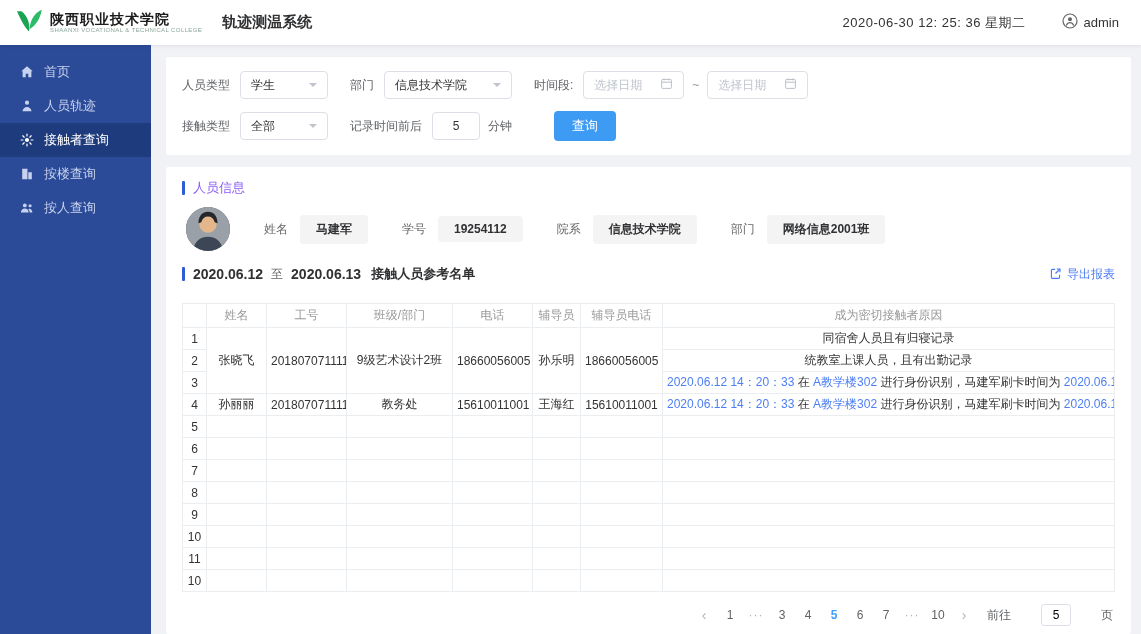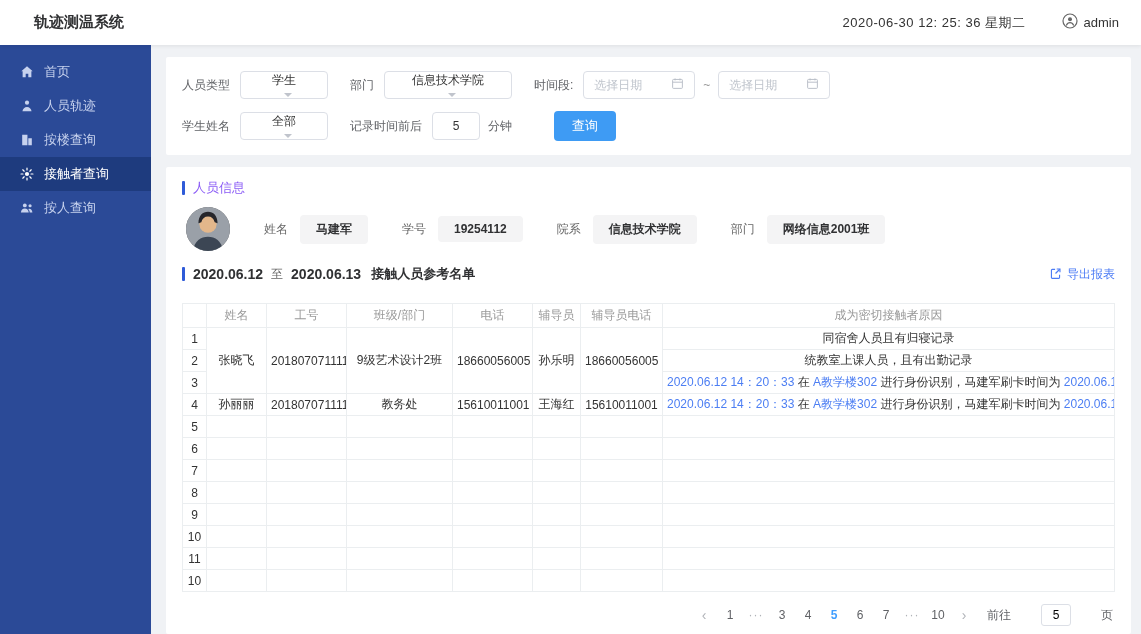--- a/index.html
+++ b/index.html
@@ -43,28 +43,28 @@
   .filter-card { padding:14px 14px 14px 16px; margin-bottom:12px; }
   .filter-row { display:flex; align-items:center; }
   .filter-row + .filter-row { margin-top:12px; }
   .field { display:flex; align-items:center; margin-right:22px; }
   .field > label { color:#606266; margin-right:10px; white-space:nowrap; }
   .ctl {
     height:28px; border:1px solid #dcdfe6; border-radius:4px; background:#fff;
     font-size:12px; color:#333; padding:0 10px;
     font-family:"Liberation Sans","DejaVu Sans",sans-serif;
   }
-  .select { display:flex; align-items:center; justify-content:space-between; cursor:pointer;flex-direction:column; }
+  .select { display:flex; align-items:center; justify-content:space-between; cursor:pointer; }
   .select .val { color:#333; }
   .caret { width:0; height:0; border:4px solid transparent; border-top-color:#c0c4cc; margin-top:4px; margin-left:8px; }
   .w88 { width:88px; } .w128 { width:128px; }
   .text-input { width:122px; }
   .text-input::placeholder { color:#bfc4cc; }
   .num-input { width:48px; text-align:center; }
-  .date-input { display:flex; align-items:center; justify-content:space-between; width:112px; cursor:pointer; }
+  .date-input { display:flex; align-items:center; justify-content:space-between; width:101px; cursor:pointer; }
   .date-input .ph { color:#bfc4cc; }
   .tilde { margin:0 8px; color:#999; }
   .unit { color:#606266; margin-left:8px; }
   .search-btn {
     margin-left:20px; width:62px; height:30px; border:none; border-radius:4px;
     background:#3e9bf4; color:#fff; font-size:13px; cursor:pointer;
     font-family:"Liberation Sans","DejaVu Sans",sans-serif;
   }
 
   
@@ -104,20 +104,32 @@
   .page.chev { color:#b0b3b8; font-size:14px; }
   .goto { display:flex; align-items:center; color:#606266; margin-left:10px;gap:24px; }
   .goto input { width:30px; height:22px; border:1px solid #dcdfe6; border-radius:3px; text-align:center; margin:0 6px; font-size:12px; }
 </style>
 </head>
 <body>
 
 <div class="app">
 
   <header class="top-header">
+    <div class="logo-area">
+      <span>
+        <svg width="30" height="30" viewBox="0 0 40 40">
+          <path d="M4 7 C 10 21 15 29 20 34 C 21.5 25 19 14 10 7 Z" fill="#18a452"></path>
+          <path d="M37 5 C 28 9 22 17 20.5 31 C 29 26 35 17 37 5 Z" fill="#2cbb68"></path>
+        </svg>
+      </span>
+      <div class="logo-text">
+        <div class="logo-title">陕西职业技术学院</div>
+        <div class="logo-sub">SHAANXI VOCATIONAL &amp; TECHNICAL COLLEGE</div>
+      </div>
+    </div>
     <div class="app-title">轨迹测温系统</div>
     <div class="header-right">
       <span class="datetime">2020-06-30  12: 25: 36  星期二</span>
       <span class="user-area">
         <span>
           <svg width="16" height="16" viewBox="0 0 16 16">
             <circle cx="8" cy="8" r="7" fill="none" stroke="#666" stroke-width="1.2"></circle>
             <circle cx="8" cy="6.3" r="2" fill="#666"></circle>
             <path d="M4.3 12.4c.8-1.8 2.1-2.7 3.7-2.7s2.9.9 3.7 2.7" fill="none" stroke="#666" stroke-width="1.2"></path>
           </svg>
@@ -138,39 +150,39 @@
       </div>
       <div class="side-item">
         <span class="s-icon">
           <svg width="14" height="14" viewBox="0 0 16 16">
             <circle cx="8" cy="4.2" r="2.4" fill="currentColor"></circle>
             <path fill="currentColor" d="M2.8 14c.4-3.2 2.5-5 5.2-5s4.8 1.8 5.2 5Z"></path>
           </svg>
         </span>
         <span>人员轨迹</span>
       </div>
-      <div class="side-item">
-        <span class="s-icon">
-          <svg width="14" height="14" viewBox="0 0 16 16">
-            <rect x="2.5" y="2" width="6" height="12" fill="currentColor"></rect>
-            <rect x="9.5" y="6" width="4" height="8" fill="currentColor"></rect>
-          </svg>
-        </span>
-        <span>按楼查询</span>
-      </div>
       <div class="side-item active">
         <span class="s-icon">
           <svg width="14" height="14" viewBox="0 0 16 16">
             <circle cx="8" cy="8" r="2.4" fill="currentColor"></circle>
             <g stroke="currentColor" stroke-width="1.4" stroke-linecap="round">
               <path d="M8 1.2v2.2M8 12.6v2.2M1.2 8h2.2M12.6 8h2.2M3.2 3.2l1.6 1.6M11.2 11.2l1.6 1.6M12.8 3.2l-1.6 1.6M4.8 11.2l-1.6 1.6"></path>
             </g>
           </svg>
         </span>
         <span>接触者查询</span>
+      </div>
+      <div class="side-item">
+        <span class="s-icon">
+          <svg width="14" height="14" viewBox="0 0 16 16">
+            <rect x="2.5" y="2" width="6" height="12" fill="currentColor"></rect>
+            <rect x="9.5" y="6" width="4" height="8" fill="currentColor"></rect>
+          </svg>
+        </span>
+        <span>按楼查询</span>
       </div>
       <div class="side-item">
         <span class="s-icon">
           <svg width="14" height="14" viewBox="0 0 16 16">
             <circle cx="5.5" cy="5" r="2.2" fill="currentColor"></circle>
             <path fill="currentColor" d="M1 13c.3-2.8 2-4.4 4.5-4.4S9.7 10.2 10 13Z"></path>
             <circle cx="11.5" cy="5.4" r="1.8" fill="currentColor"></circle>
             <path fill="currentColor" d="M10.6 8.9c2 .2 3.3 1.6 3.6 4.1h-3.1c-.1-1.7-.7-3-1.7-3.9Z"></path>
           </svg>
         </span>
@@ -214,21 +226,21 @@
               <svg width="13" height="13" viewBox="0 0 16 16">
                   <rect x="2" y="3" width="12" height="11" rx="1" fill="none" stroke="#b9bec7" stroke-width="1.2"></rect>
                   <path d="M2 6.4h12M5 1.8v2.4M11 1.8v2.4" stroke="#b9bec7" stroke-width="1.2"></path>
                 </svg>
             </span>
           </div>
         </div>
       </div>
       <div class="filter-row">
         <div class="field">
-          <label>学生姓名</label>
+          <label>接触类型</label>
           <div class="ctl select w88">
             <span class="val">全部</span>
             <i class="caret"></i>
           </div>
         </div>
         <div class="field">
           <label>记录时间前后</label>
           <input class="ctl num-input" value="5" style="">
           <span class="unit">分钟</span>
         </div>

